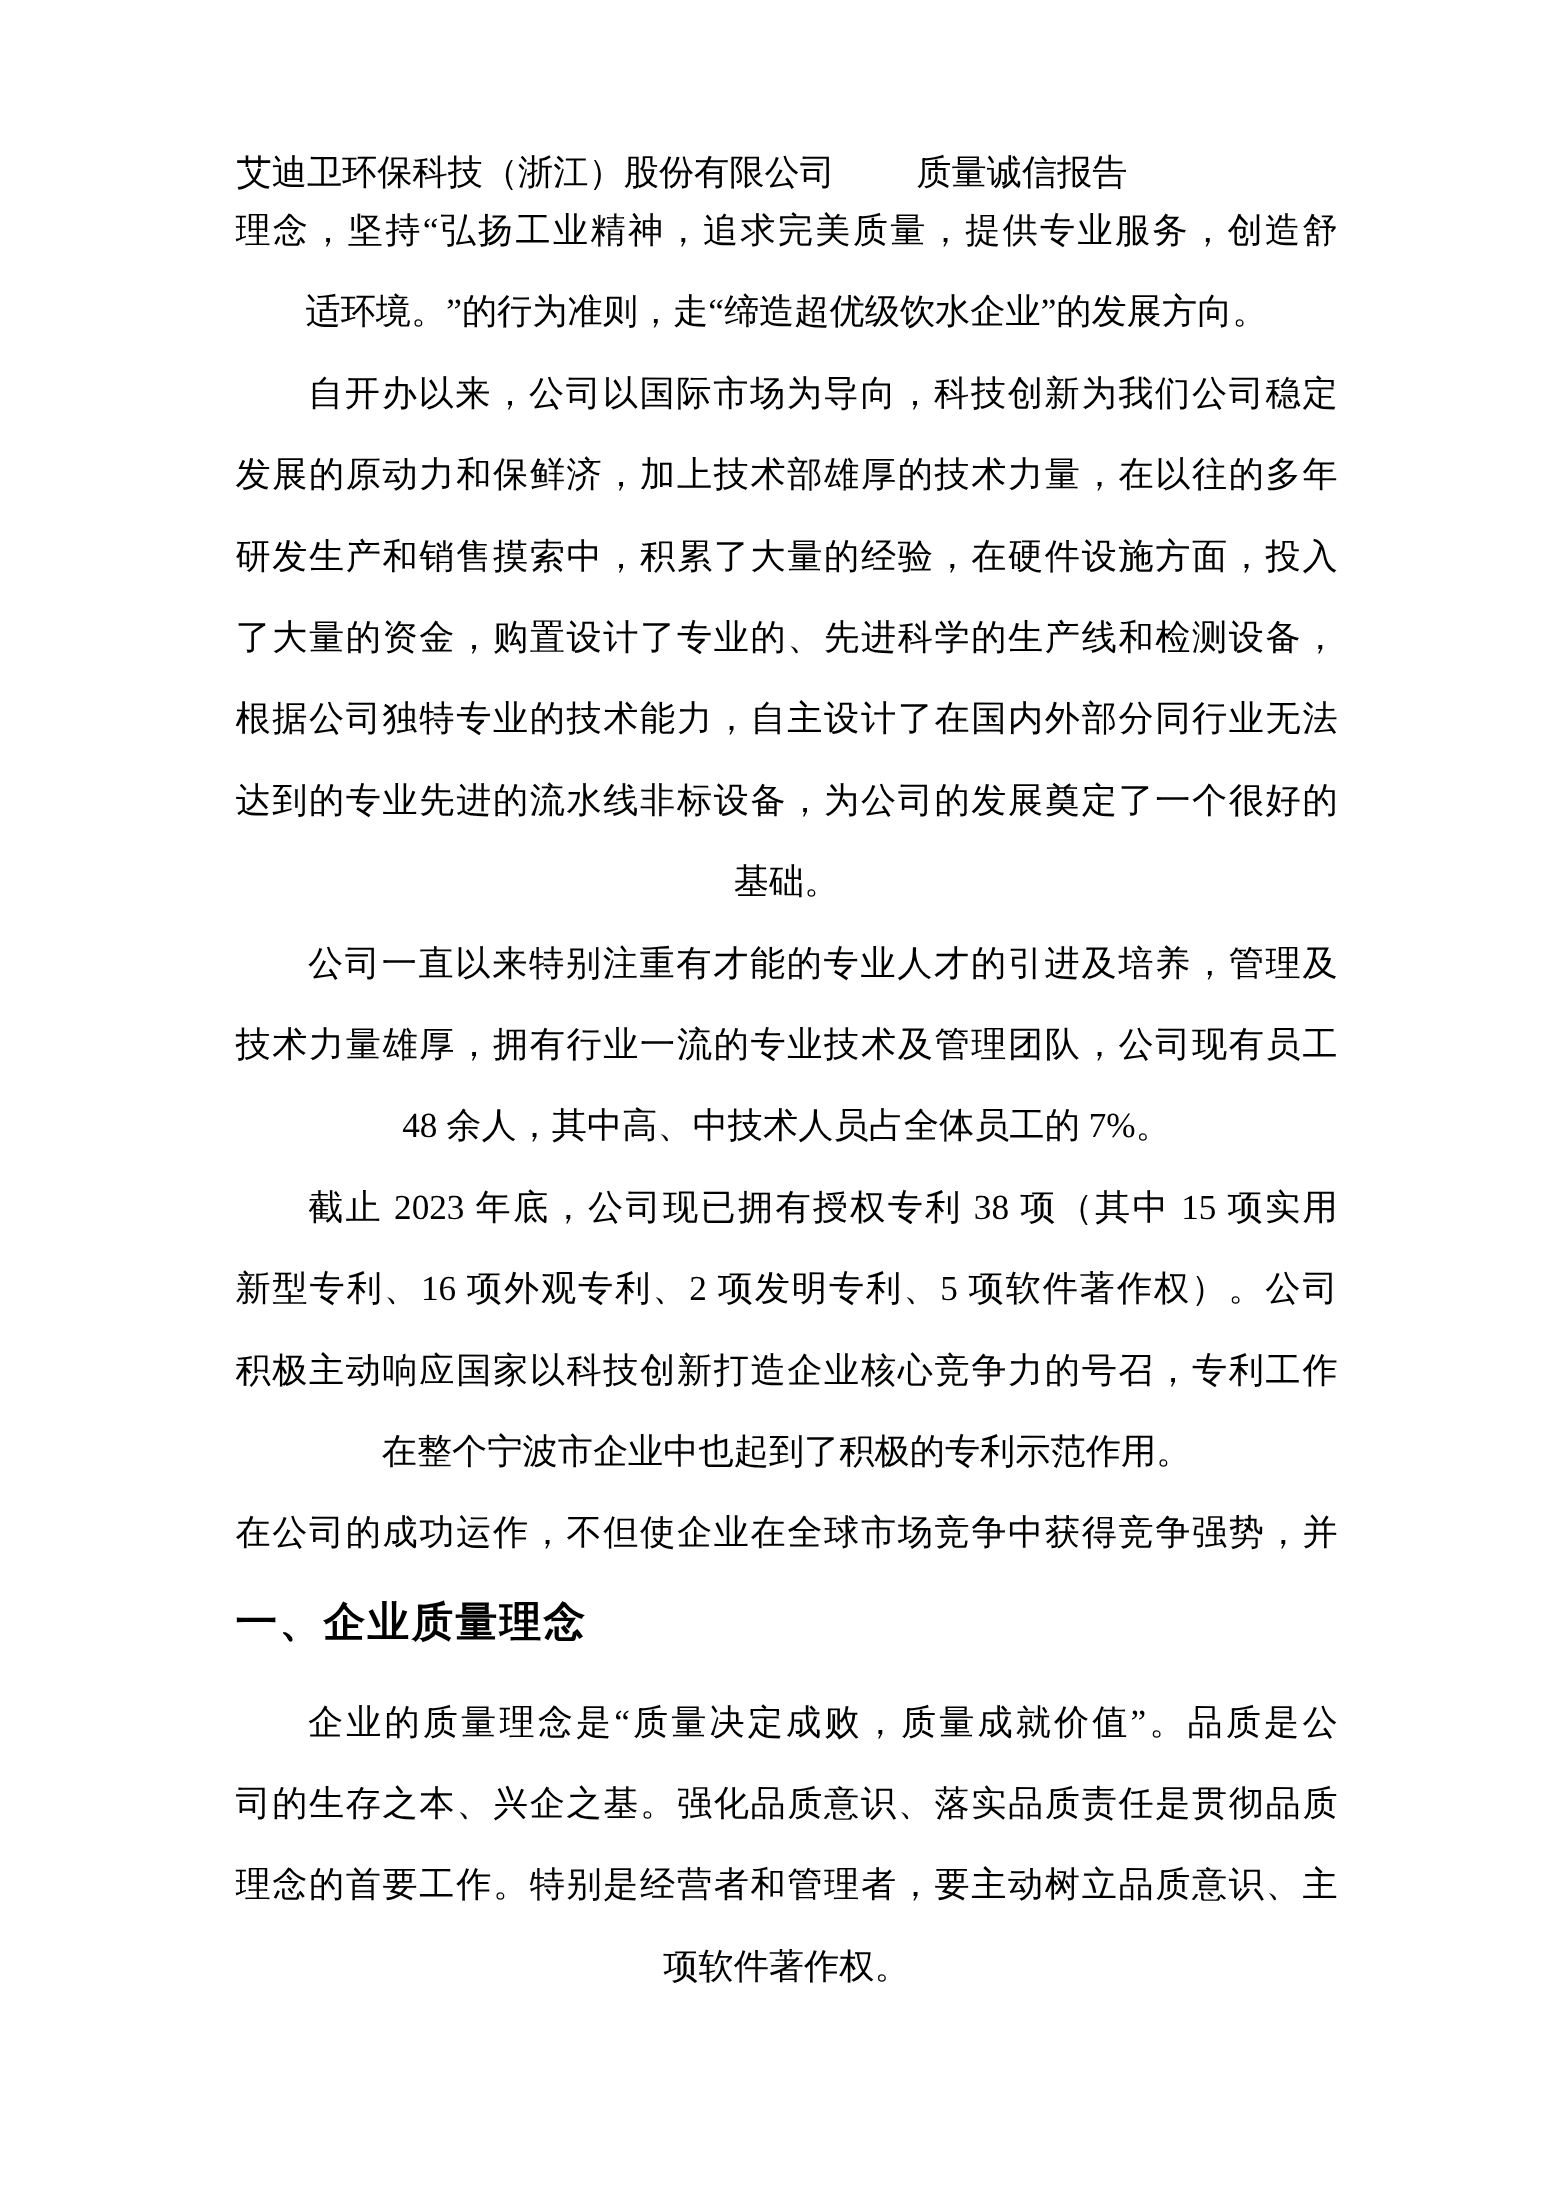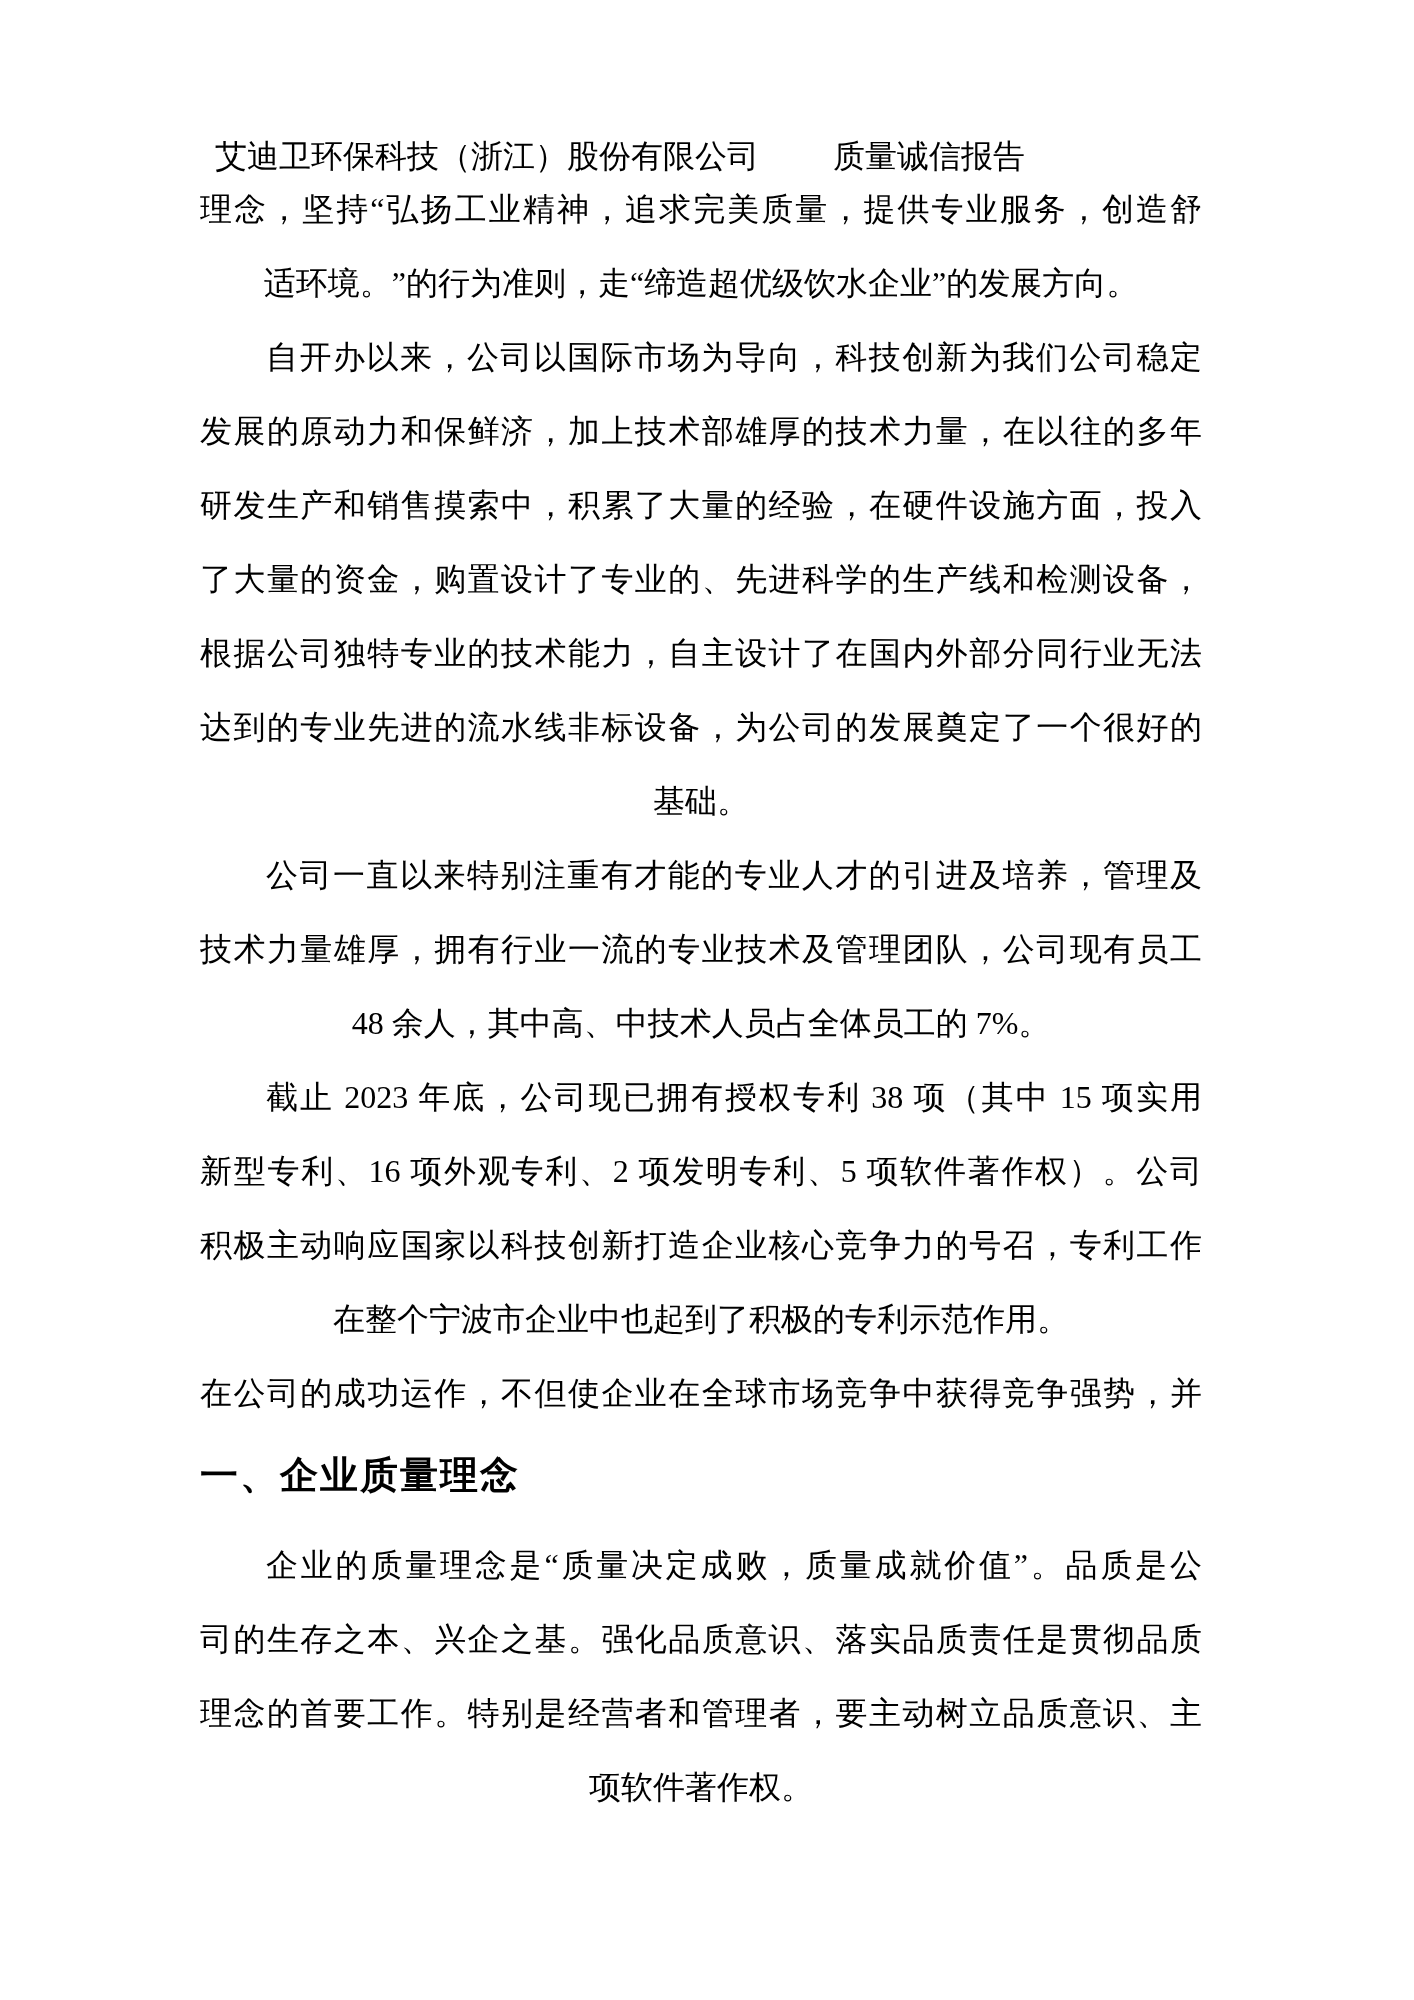--- a/index.html
+++ b/index.html
@@ -28,21 +28,21 @@
     align-items: flex-end;
     margin-top: 35px;
   }
   .header .gap {
     display: inline-block;
     width: 74px;
   }
   .content {
     position: absolute;
     top: 172px;
-    left: 200px;
+    left: 214px;
     width: 1002px;
   }
   .line {
     font-size: 32px;
     line-height: 74px;
     height: 74px;
     overflow: hidden;
   }
   .fill {
     text-align: justify;

